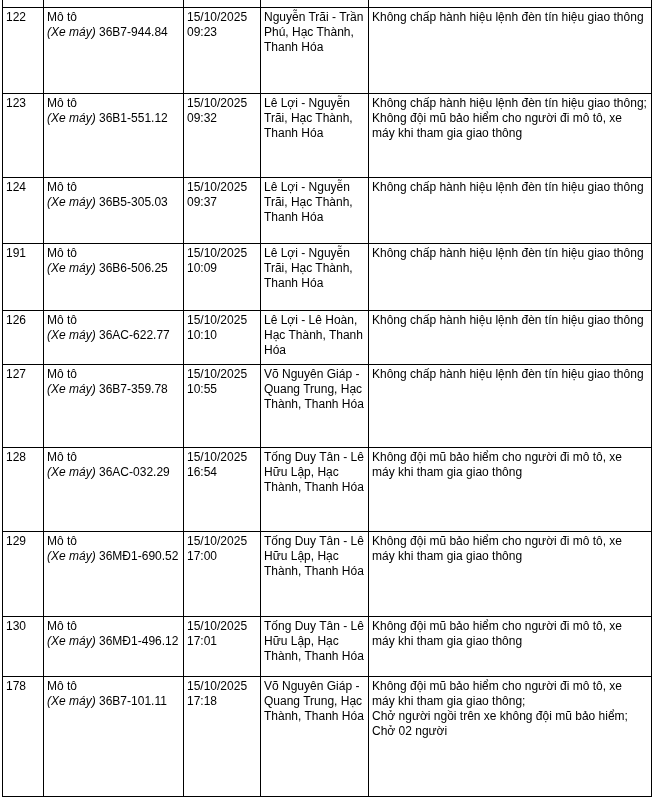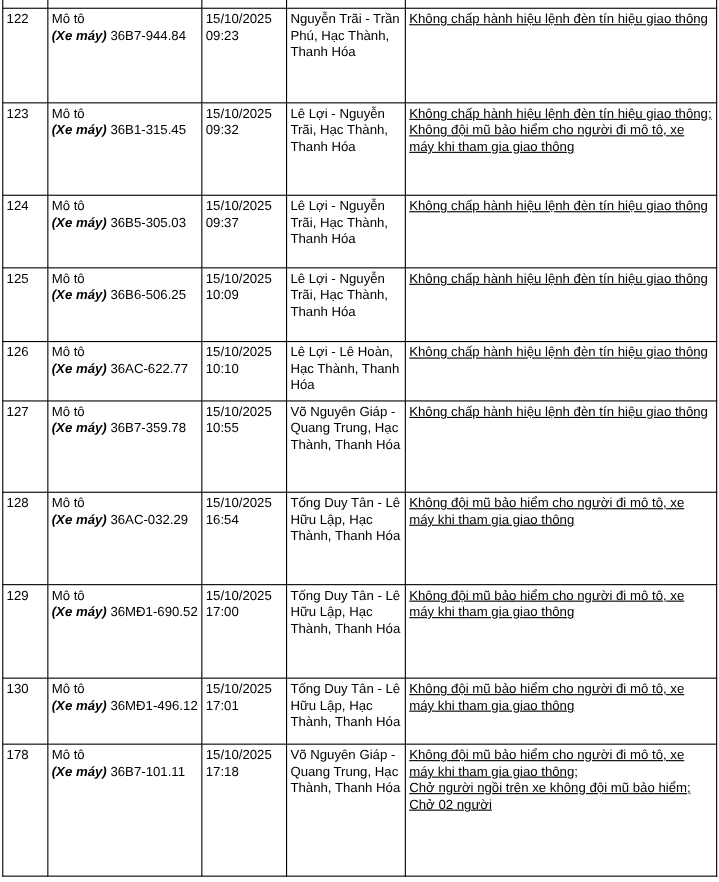--- a/index.html
+++ b/index.html
@@ -30,22 +30,22 @@
     word-wrap: break-word;
     overflow: hidden;
   }
   tr.cut-top td {
     border-top: none;
     height: 7px;
     padding: 0;
   }
   td.c-no   { padding: 2px 2px; }
   td.c-loc  { padding: 2px 5px; }
-  td.c-vio  { padding: 2px 4px; text-decoration: underline; }
-  .it { font-style: italic; font-weight: bold; }
+  td.c-vio  { padding: 2px 4px; }
+  .it { font-style: italic; }
 </style>
 </head>
 <body>
 
 <div class="page">
   <table class="violations">
     <colgroup>
       <col style="width:41px">
       <col style="width:140px">
       <col style="width:77px">
@@ -74,21 +74,21 @@
     <td class="c-loc">Nguyễn Trãi - Trần Phú, Hạc Thành, Thanh Hóa</td>
     <td class="c-vio">
             <div>Không chấp hành hiệu lệnh đèn tín hiệu giao thông</div>
           </td>
   </tr>
 
   <tr style="height: 84px;">
     <td class="c-no"><span>123</span></td>
     <td class="c-veh">
       <div>Mô tô</div>
-      <div><span class="it">(Xe máy)</span><span> 36B1-315.45</span></div>
+      <div><span class="it">(Xe máy)</span><span> 36B1-551.12</span></div>
     </td>
     <td class="c-date">
       <div>15/10/2025</div>
       <div>09:32</div>
     </td>
     <td class="c-loc">Lê Lợi - Nguyễn Trãi, Hạc Thành, Thanh Hóa</td>
     <td class="c-vio">
             <div>Không chấp hành hiệu lệnh đèn tín hiệu giao thông;</div>
             <div>Không đội mũ bảo hiểm cho người đi mô tô, xe máy khi tham gia giao thông</div>
           </td>
@@ -104,21 +104,21 @@
       <div>15/10/2025</div>
       <div>09:37</div>
     </td>
     <td class="c-loc">Lê Lợi - Nguyễn Trãi, Hạc Thành, Thanh Hóa</td>
     <td class="c-vio">
             <div>Không chấp hành hiệu lệnh đèn tín hiệu giao thông</div>
           </td>
   </tr>
 
   <tr style="height: 67px;">
-    <td class="c-no"><span>125</span></td>
+    <td class="c-no"><span>191</span></td>
     <td class="c-veh">
       <div>Mô tô</div>
       <div><span class="it">(Xe máy)</span><span> 36B6-506.25</span></div>
     </td>
     <td class="c-date">
       <div>15/10/2025</div>
       <div>10:09</div>
     </td>
     <td class="c-loc">Lê Lợi - Nguyễn Trãi, Hạc Thành, Thanh Hóa</td>
     <td class="c-vio">

